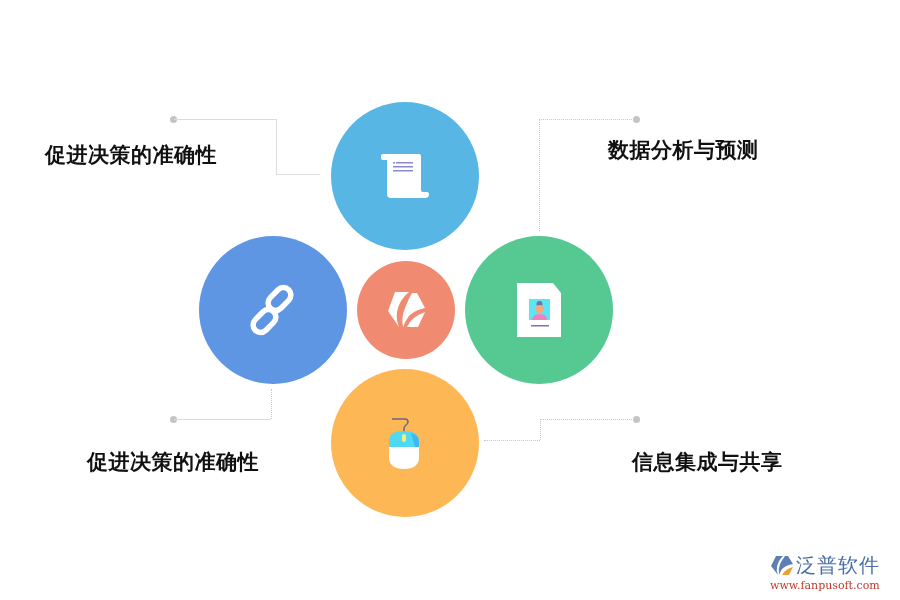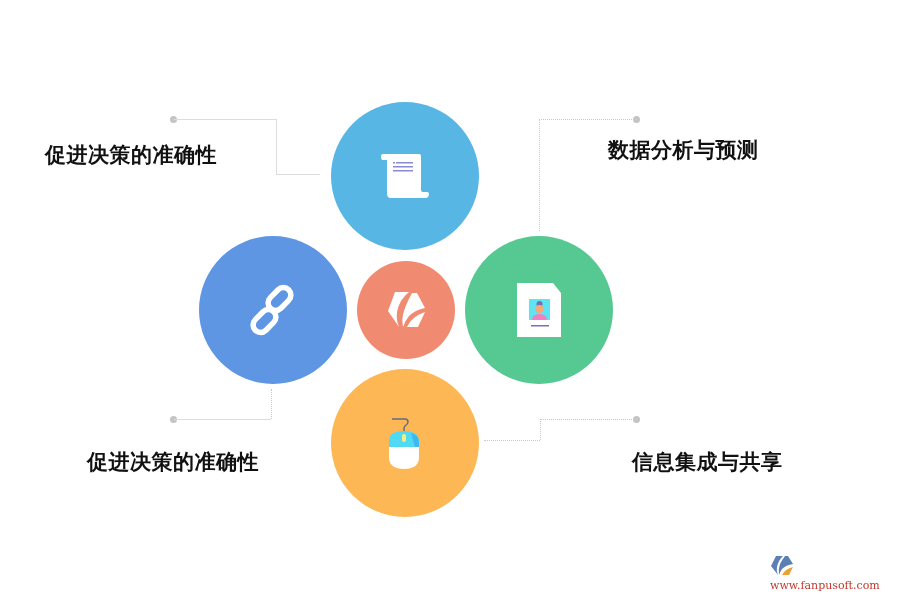--- a/index.html
+++ b/index.html
@@ -95,14 +95,15 @@
     <rect x="17" y="21" width="4" height="8" rx="2" fill="#f4ee7a"></rect>
   </svg>
 </div>
 
 <div class="logo">
   <svg style="position:absolute; left:4px; top:2px;" width="24" height="24" viewBox="0 0 24 24">
     <path d="M6 2 H13 Q8 7 7 13 Q6 17 8 21 L1 12 Z" fill="#5c7fb4"></path>
     <path d="M15 2 H18 L23 10 Q16 11 12 15 Q10 18 9 21 Q8 15 10 10 Q12 6 15 2 Z" fill="#5c7fb4"></path>
     <path d="M23 13 L19 21 H12 Q15 15 23 13 Z" fill="#e8a23a"></path>
   </svg>
+  <div class="logo-name">泛普软件</div>
   <div class="logo-url">www.fanpusoft.com</div>
 </div>
 
 </body></html>

